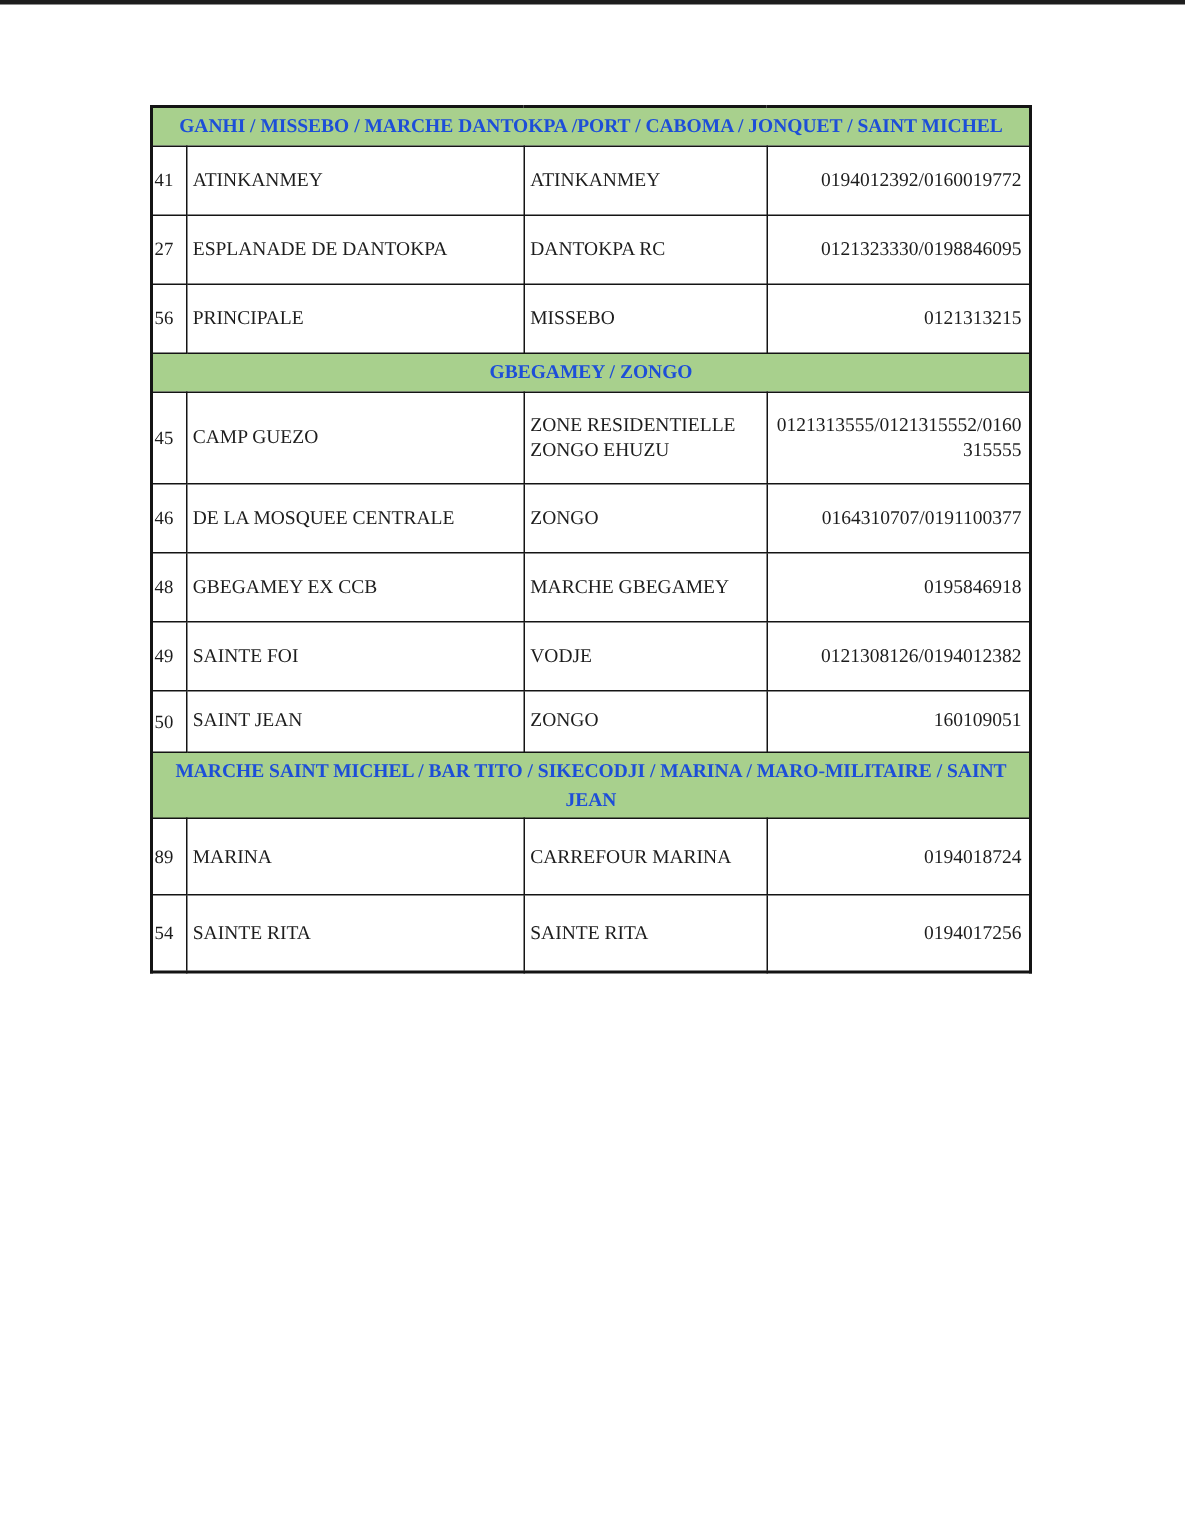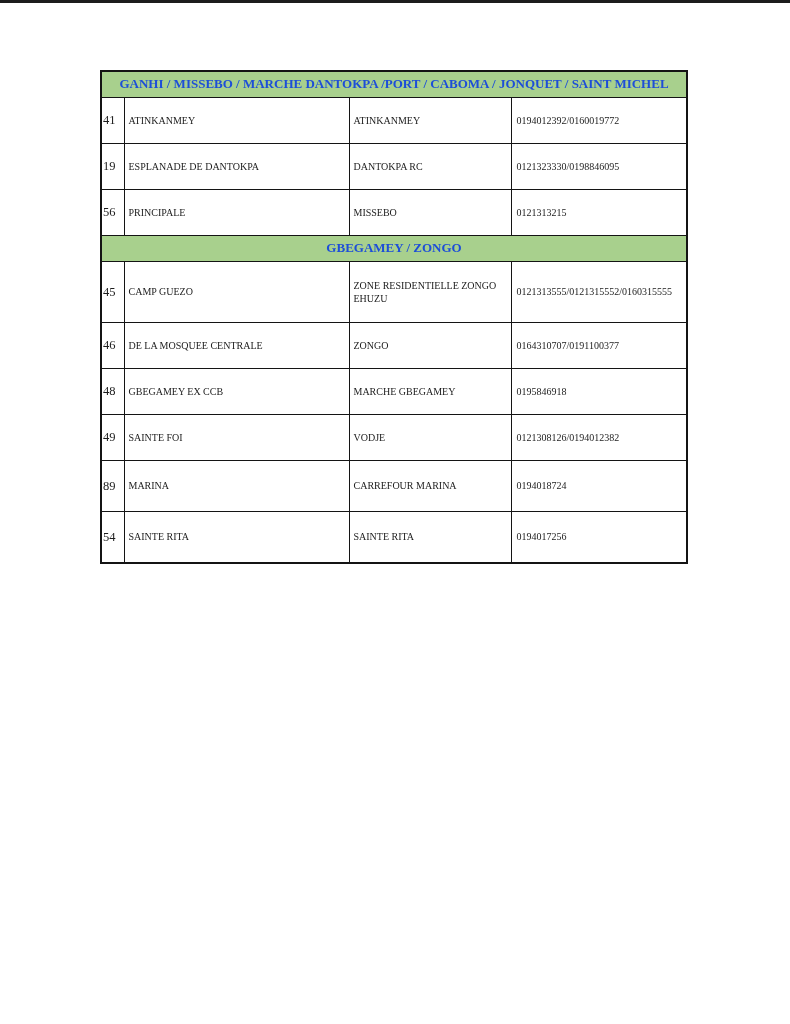--- a/index.html
+++ b/index.html
@@ -28,21 +28,21 @@
     top: 70px;
     width: 586px;
     border-collapse: collapse;
     table-layout: fixed;
     border: 2.5px solid #141414;
   }
   .doc-table td {
     border: 1.5px solid #141414;
     vertical-align: middle;
     color: #1c1c1c;
-    font-size: 10px;
+    font-size: 13px;
     line-height: 1.3;
     padding: 2px 3px;
     overflow: hidden;
   }
   td.section-header-cell {
     background: #a8d08d;
     color: #1d4ed8;
     font-weight: bold;
     font-size: 13px;
     text-align: center;
@@ -52,21 +52,21 @@
   td.num-cell {
     font-size: 12.5px;
     padding: 2px 1px;
   }
   td.name-cell, td.alias-cell {
     text-align: left;
     padding-left: 4px;
     padding-right: 3px;
   }
   td.phone-cell {
-    text-align: left;
+    text-align: right;
     font-weight: 500;
     word-break: break-all;
     padding: 2px 5px;
   }
   tr.data-row td { height: 41px; }
   tr[data-sec="2"] td { height: 46px; }
   tr[data-row="45"] td { height: 56px; }
   tr[data-row="50"] td { height: 36px; }
   tr[data-row="51"] td { height: 50px; }
 </style>
@@ -86,21 +86,21 @@
       <tr>
         <td class="section-header-cell" colspan="4">GANHI / MISSEBO / MARCHE DANTOKPA /PORT / CABOMA / JONQUET / SAINT MICHEL</td>
       </tr>
       <tr class="data-row" data-sec="0" data-row="41">
         <td class="num-cell">41</td>
         <td class="name-cell">ATINKANMEY</td>
         <td class="alias-cell">ATINKANMEY</td>
         <td class="phone-cell">0194012392/0160019772</td>
       </tr>
       <tr class="data-row" data-sec="0" data-row="42">
-        <td class="num-cell">19</td>
+        <td class="num-cell">27</td>
         <td class="name-cell">ESPLANADE DE DANTOKPA</td>
         <td class="alias-cell">DANTOKPA RC</td>
         <td class="phone-cell">0121323330/0198846095</td>
       </tr>
       <tr class="data-row" data-sec="0" data-row="44">
         <td class="num-cell">56</td>
         <td class="name-cell">PRINCIPALE</td>
         <td class="alias-cell">MISSEBO</td>
         <td class="phone-cell">0121313215</td>
       </tr>
@@ -124,20 +124,29 @@
         <td class="name-cell">GBEGAMEY EX CCB</td>
         <td class="alias-cell">MARCHE GBEGAMEY</td>
         <td class="phone-cell">0195846918</td>
       </tr>
       <tr class="data-row" data-sec="1" data-row="49">
         <td class="num-cell">49</td>
         <td class="name-cell">SAINTE FOI</td>
         <td class="alias-cell">VODJE</td>
         <td class="phone-cell">0121308126/0194012382</td>
       </tr>
+      <tr class="data-row" data-sec="1" data-row="50">
+        <td class="num-cell">50</td>
+        <td class="name-cell">SAINT JEAN</td>
+        <td class="alias-cell">ZONGO</td>
+        <td class="phone-cell">160109051</td>
+      </tr>
+      <tr>
+        <td class="section-header-cell" colspan="4">MARCHE SAINT MICHEL / BAR TITO / SIKECODJI / MARINA / MARO-MILITAIRE / SAINT JEAN</td>
+      </tr>
       <tr class="data-row" data-sec="2" data-row="52">
         <td class="num-cell">89</td>
         <td class="name-cell">MARINA</td>
         <td class="alias-cell">CARREFOUR MARINA</td>
         <td class="phone-cell">0194018724</td>
       </tr>
       <tr class="data-row" data-sec="2" data-row="54">
         <td class="num-cell">54</td>
         <td class="name-cell">SAINTE RITA</td>
         <td class="alias-cell">SAINTE RITA</td>

